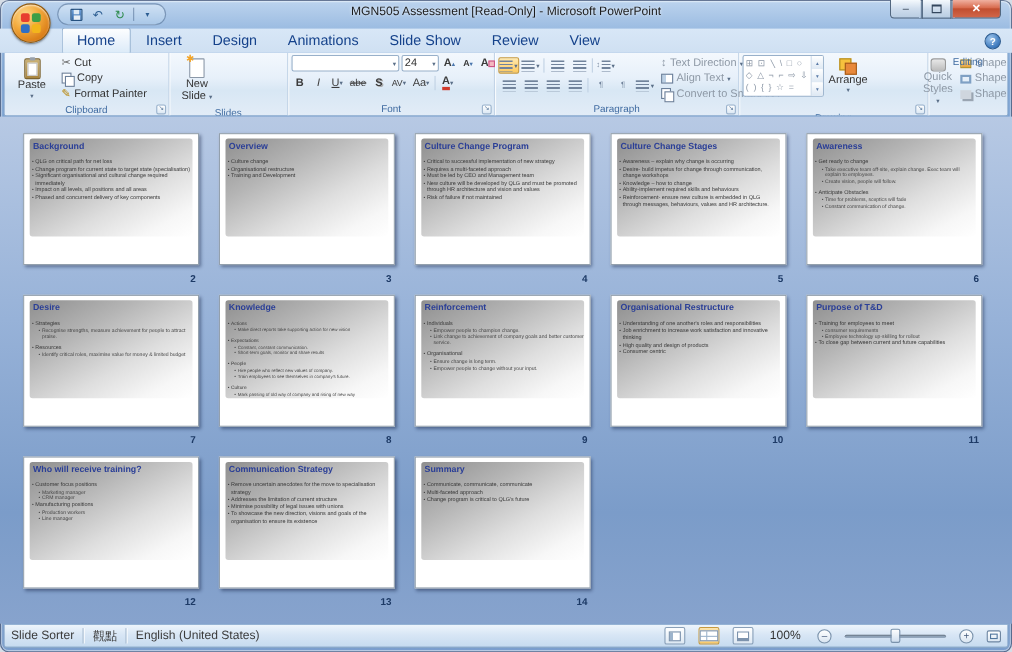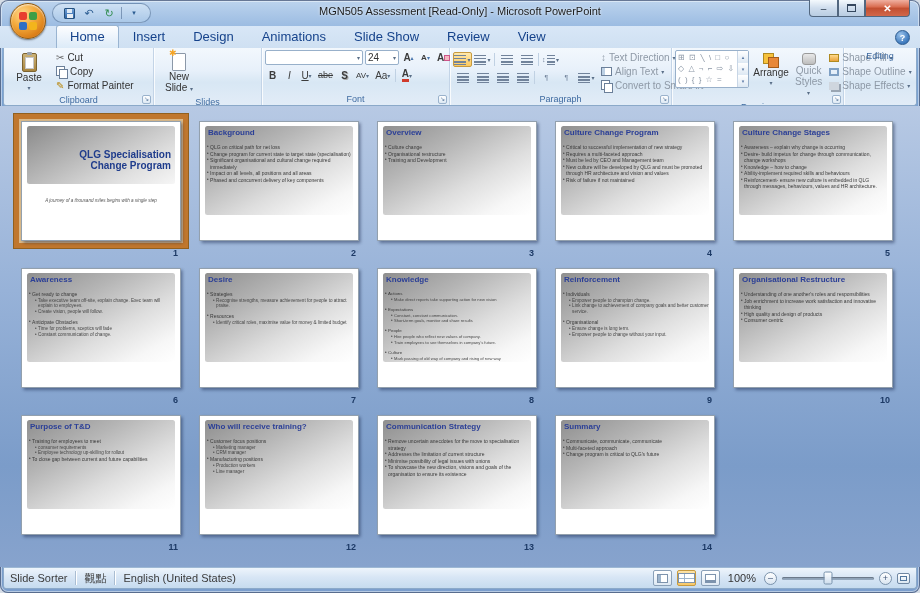--- a/index.html
+++ b/index.html
@@ -125,21 +125,21 @@
   .b.l1{margin-left:6px;font-size:4.6px;color:#474747;}
   .b.gap{margin-top:4px;}
   .small .s-bullets .b{font-size:4.4px;}
   .small .s-bullets .b.l1{font-size:4.1px;}
   .num{height:12px;margin-top:0;padding-right:10px;text-align:right;font-size:9px;font-weight:bold;color:#1d3a66;}
   
   .statusbar{flex:0 0 22px;margin:0 3px 4px;display:flex;align-items:center;font-size:11px;color:#3b3b3b;
     border:1px solid #8ba9c9;border-top:1px solid #9db8d4;border-radius:0 0 3px 3px;
     background:linear-gradient(#eef5fc,#d8e6f5 45%,#c6dbef);padding:0 6px;gap:8px;}
   .ssep{width:1px;height:14px;background:#aabdd2;box-shadow:1px 0 0 #fff;}
-  .sb-right{margin-left:auto;display:flex;align-items:center;gap:5px;padding-left:29px;}
+  .sb-right{margin-left:auto;display:flex;align-items:center;gap:12px;padding-left:29px;}
   .vbtn{width:19px;height:16px;border:1px solid #8aa0b8;border-radius:2px;background:linear-gradient(#fff,#dde8f3);
     display:flex;align-items:center;justify-content:center;cursor:pointer;}
   .vbtn.active{background:linear-gradient(#fde3a7,#f8c969);border-color:#c79a3f;}
   .vi{width:11px;height:9px;border:1px solid #7d93ad;background:#fff;}
   .vi.normal{background:linear-gradient(90deg,#9db4cc 3px,#fff 3px);}
   .vi.sorter{background:
      linear-gradient(#9db4cc,#9db4cc) 5px 0/1px 100% no-repeat,
      linear-gradient(#9db4cc,#9db4cc) 0 4px/100% 1px no-repeat,#fff;}
   .vi.show{border-bottom-width:3px;}
   .zoom-pct{font-size:11px;color:#333;margin:0 3px;}
@@ -394,21 +394,21 @@
             <span>▴</span>
             <span>▾</span>
             <span>▾</span>
           </div>
         </div>
         <div class="bigbtn" style="width:38px;">
           <span class="arr-ic"></span>
           <span>Arrange</span>
           <span class="dd">▾</span>
         </div>
-        <div class="bigbtn gray-txt" style="width:34px;">
+        <div class="bigbtn gray-txt" style="width:34px;margin-left:44px;">
           <span class="qs-ic"></span>
           <span><span>Quick</span><br><span>Styles</span> <span class="dd">▾</span></span>
         </div>
         <div class="smallcol">
           <div class="sbtn gray">
               <span class="sq-fill"></span>
               <span>Shape Fill</span>
               <span class="dd">▾</span>
             </div>
           <div class="sbtn gray">
@@ -426,31 +426,20 @@
       <div class="rlabel">Drawing</div>
       <span class="lnch"><span>↘</span></span>
     </div>
 
     <div class="rgroup" style="width:72px;border-right:none;">
       <div class="rlabel">Editing</div>
     </div>
   </div>
 
   <div class="sorter">
-  <div class="slide-cell selected">
-    <div class="thumbwrap">
-      <div class="thumb title-slide">
-        <div class="panel"></div>
-        <div class="s-title">QLG Specialisation Change Program</div>
-        <div class="s-subtitle">A journey of a thousand miles begins with a single step</div>
-        <div class="s-bullets"></div>
-      </div>
-    </div>
-    <div class="num">1</div>
-  </div>
 
   <div class="slide-cell">
     <div class="thumbwrap">
       <div class="thumb">
         <div class="panel"></div>
         <div class="s-title">Background</div>
 
         <div class="s-bullets">
               <div class="b l0">
                 <span class="m">•</span>

